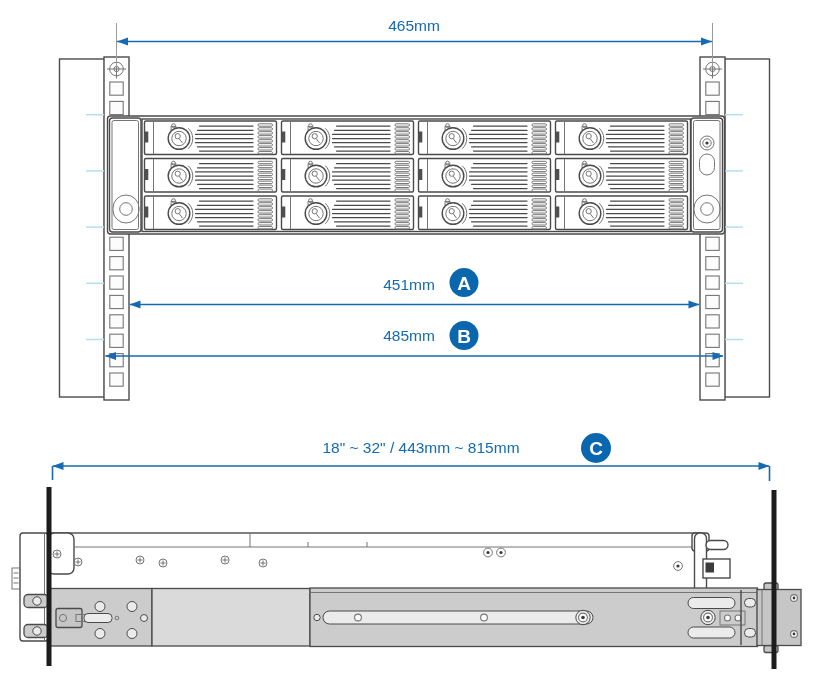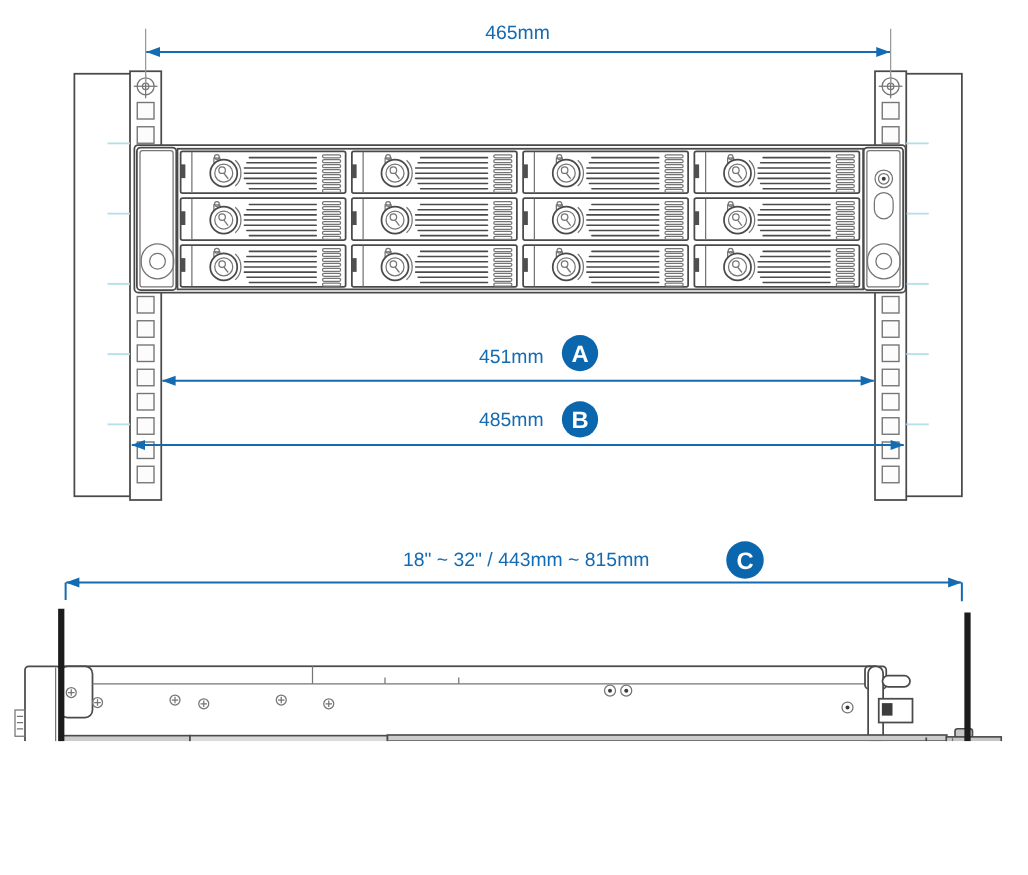--- a/index.html
+++ b/index.html
@@ -1,16 +1,16 @@
 <!DOCTYPE html>
 <html style="--dim: #156bb1; --badge: #0a66ad; --badgetxt: #ffffff; --ol: #4a4a4a; --om: #757575; --gray: #cccccc; --grayl: #dadada; --tick: #b4e0ec; --postblack: #1c1c1c; --bg: #ffffff;"><head>
 <meta charset="utf-8">
 <style>
   html,body{margin:0;padding:0;background:#fff;}
-  #stage{width:822px;height:593px;position:relative;background:var(--bg,#fff);overflow:hidden;}
+  #stage{width:822px;height:700px;position:relative;background:var(--bg,#fff);overflow:hidden;}
   svg{display:block;}
   .dk  {stroke:var(--ol,#4a4a4a);fill:none;stroke-width:1.4;}
   .dkf {stroke:var(--ol,#4a4a4a);fill:#fff;stroke-width:1.4;}
   .md  {stroke:var(--om,#757575);fill:none;stroke-width:1;}
   .mdf {stroke:var(--om,#757575);fill:#fcfcfc;stroke-width:1.1;}
   .gray {fill:var(--gray,#cccccc);stroke:var(--ol,#4a4a4a);stroke-width:1.3;}
   .grayl{fill:var(--grayl,#dadada);stroke:var(--ol,#4a4a4a);stroke-width:1.3;}
   .grayd{fill:#c6c6c6;stroke:var(--ol,#4a4a4a);stroke-width:1.3;}
   .lite {fill:#ebebeb;stroke:var(--ol,#4a4a4a);stroke-width:1;}
   .dimline{stroke:var(--dim,#156bb1);stroke-width:1.6;fill:none;}

